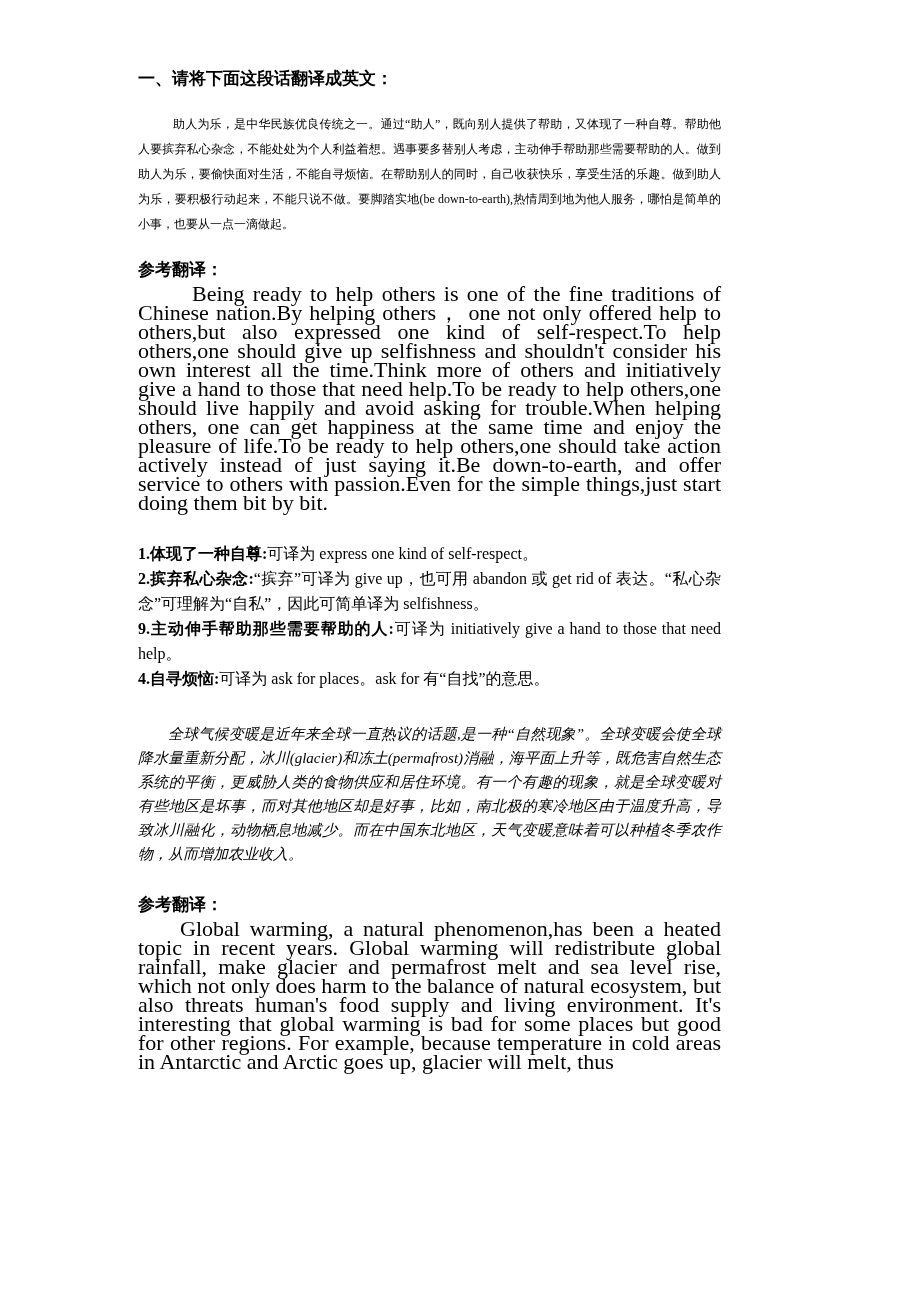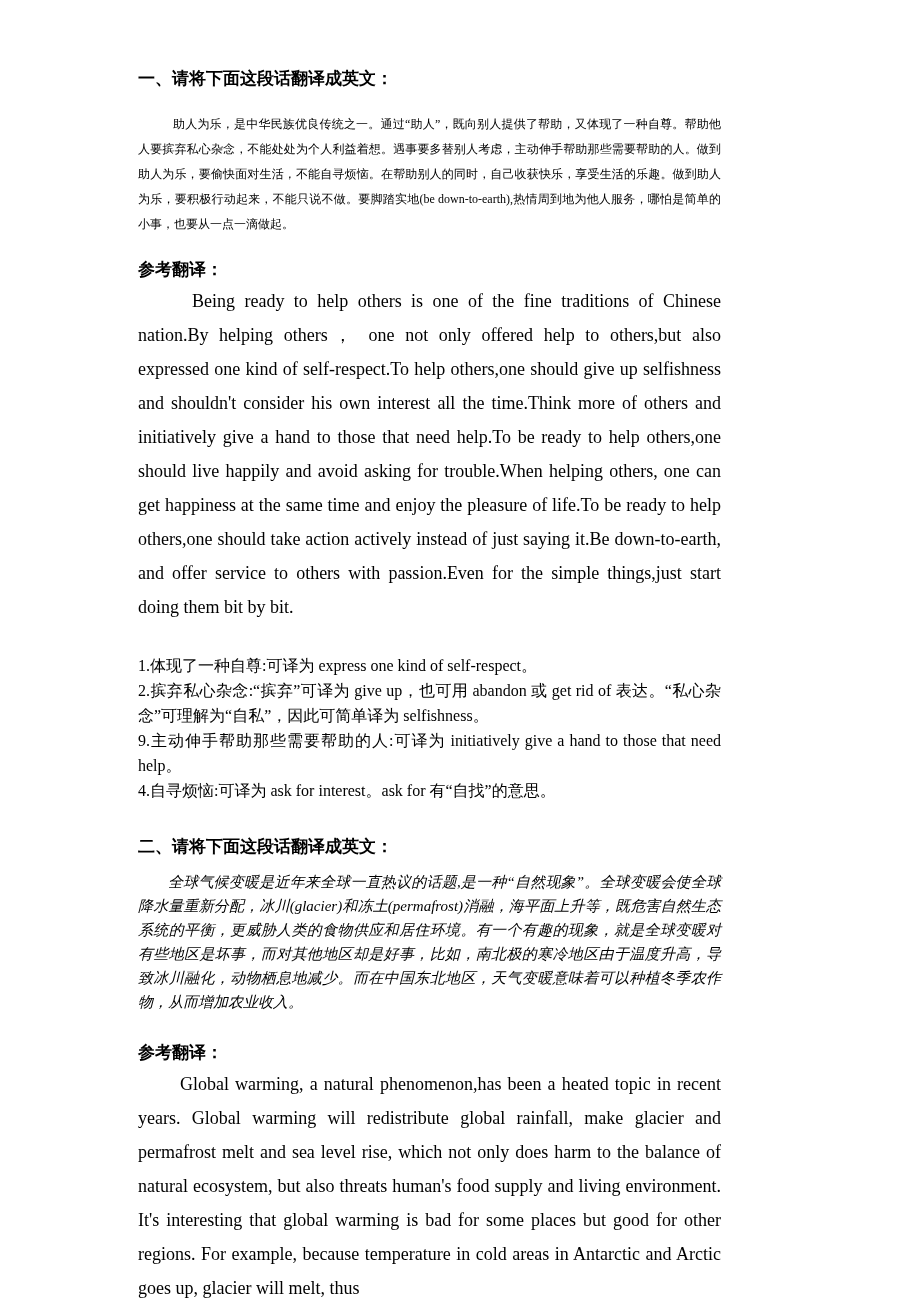--- a/index.html
+++ b/index.html
@@ -39,40 +39,40 @@
   }
   .sub-heading {
     font-size: 17px;
     font-weight: bold;
     line-height: 25px;
     margin-bottom: 1px;
     font-family: Liberation Mono, monospace;
   }
   .sub-heading.exp { margin-bottom: 7px; }
   .en-para {
-    font-size: 18px;
-    line-height: 34px;
+    font-size: 22px;
+    line-height: 19px;
     text-align: justify;
   }
   .en-para.first {
     text-indent: 54px;
     margin-bottom: 29px;
   }
   .en-para.second {
     text-indent: 42px;
   }
   .explanations {
     margin-bottom: 31px;
   }
   .exp-item {
     font-size: 16px;
     line-height: 25px;
     text-align: justify;
   }
-  .exp-term { font-weight: normal; }
+  .exp-term { font-weight: bold; }
 </style>
 </head>
 <body>
 
 <div class="page">
 
   <section>
     <h2 class="sec-title">一、请将下面这段话翻译成英文：</h2>
 
     <p class="cn-para">助人为乐，是中华民族优良传统之一。通过“助人”，既向别人提供了帮助，又体现了一种自尊。帮助他人要摈弃私心杂念，不能处处为个人利益着想。遇事要多替别人考虑，主动伸手帮助那些需要帮助的人。做到助人为乐，要偷快面对生活，不能自寻烦恼。在帮助别人的同时，自己收获快乐，享受生活的乐趣。做到助人为乐，要积极行动起来，不能只说不做。要脚踏实地(be down-to-earth),热情周到地为他人服务，哪怕是简单的小事，也要从一点一滴做起。</p>
@@ -86,27 +86,26 @@
       <p class="exp-item">
         <span class="exp-term">1.体现了一种自尊:</span><span>可译为 express one kind of self-respect。</span>
       </p>
       <p class="exp-item">
         <span class="exp-term">2.摈弃私心杂念:</span><span>“摈弃”可译为 give up，也可用 abandon 或 get rid of 表达。“私心杂念”可理解为“自私”，因此可简单译为 selfishness。</span>
       </p>
       <p class="exp-item">
         <span class="exp-term">9.主动伸手帮助那些需要帮助的人:</span><span>可译为 initiatively give a hand to those that need help。</span>
       </p>
       <p class="exp-item">
-        <span class="exp-term">4.自寻烦恼:</span><span>可译为 ask for interest。ask for 有“自找”的意思。</span>
+        <span class="exp-term">4.自寻烦恼:</span><span>可译为 ask for places。ask for 有“自找”的意思。</span>
       </p>
     </div>
   </section>
 
   <section>
-    <h2 class="sec-title second">二、请将下面这段话翻译成英文：</h2>
 
     <p class="cn-para small">全球气候变暖是近年来全球一直热议的话题,是一种“自然现象”。全球变暖会使全球降水量重新分配，冰川(glacier)和冻土(permafrost)消融，海平面上升等，既危害自然生态系统的平衡，更威胁人类的食物供应和居住环境。有一个有趣的现象，就是全球变暖对有些地区是坏事，而对其他地区却是好事，比如，南北极的寒冷地区由于温度升高，导致冰川融化，动物栖息地减少。而在中国东北地区，天气变暖意味着可以种植冬季农作物，从而增加农业收入。</p>
 
     <h3 class="sub-heading">参考翻译：</h3>
 
     <p class="en-para second">Global warming, a natural phenomenon,has been a heated topic in recent years. Global warming will redistribute global rainfall, make glacier and permafrost melt and sea level rise, which not only does harm to the balance of natural ecosystem, but also threats human's food supply and living environment. It's interesting that global warming is bad for some places but good for other regions. For example, because temperature in cold areas in Antarctic and Arctic goes up, glacier will melt, thus</p>
   </section>
 
 </div>
 

